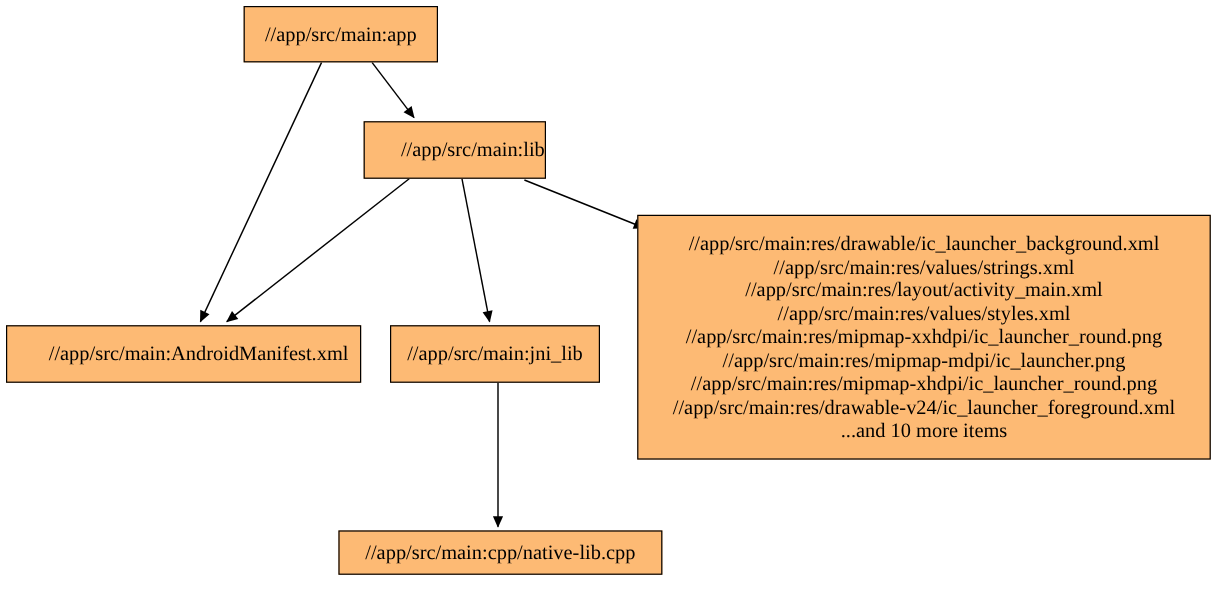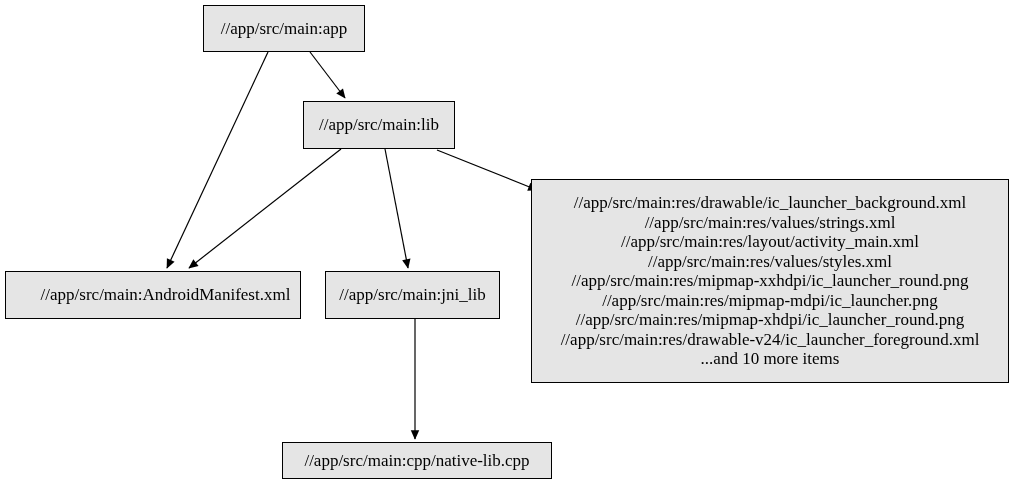--- a/index.html
+++ b/index.html
@@ -19,32 +19,32 @@
   #edges {
     position: absolute;
     left: 0;
     top: 0;
     width: 1018px;
     height: 496px;
   }
   .node {
     position: absolute;
     border: 1px solid #000000;
-    background: #e5e5e5;
+    background: #fdba74;
     display: flex;
     align-items: center;
     justify-content: center;
     text-align: center;
     font-size: 17px;
     line-height: 20px;
     box-sizing: border-box;
     white-space: nowrap;
   }
   .node-app      { left: 203px; top: 5px;   width: 162px; height: 47px; }
-  .node-lib      { left: 303px; top: 101px; width: 152px; height: 48px; }
+  .node-lib      { left: 303px; top: 101px; width: 152px; height: 48px; justify-content: flex-end; }
   .node-manifest { left: 5px;   top: 271px; width: 296px; height: 48px; padding-left: 25px; }
   .node-jnilib   { left: 325px; top: 271px; width: 175px; height: 48px; }
   .node-cpp      { left: 282px; top: 442px; width: 270px; height: 37px; }
   .node-res {
     left: 531px; top: 179px; width: 478px; height: 204px;
     flex-direction: column;
     justify-content: center;
   }
   .res-line {
     font-size: 17px;

